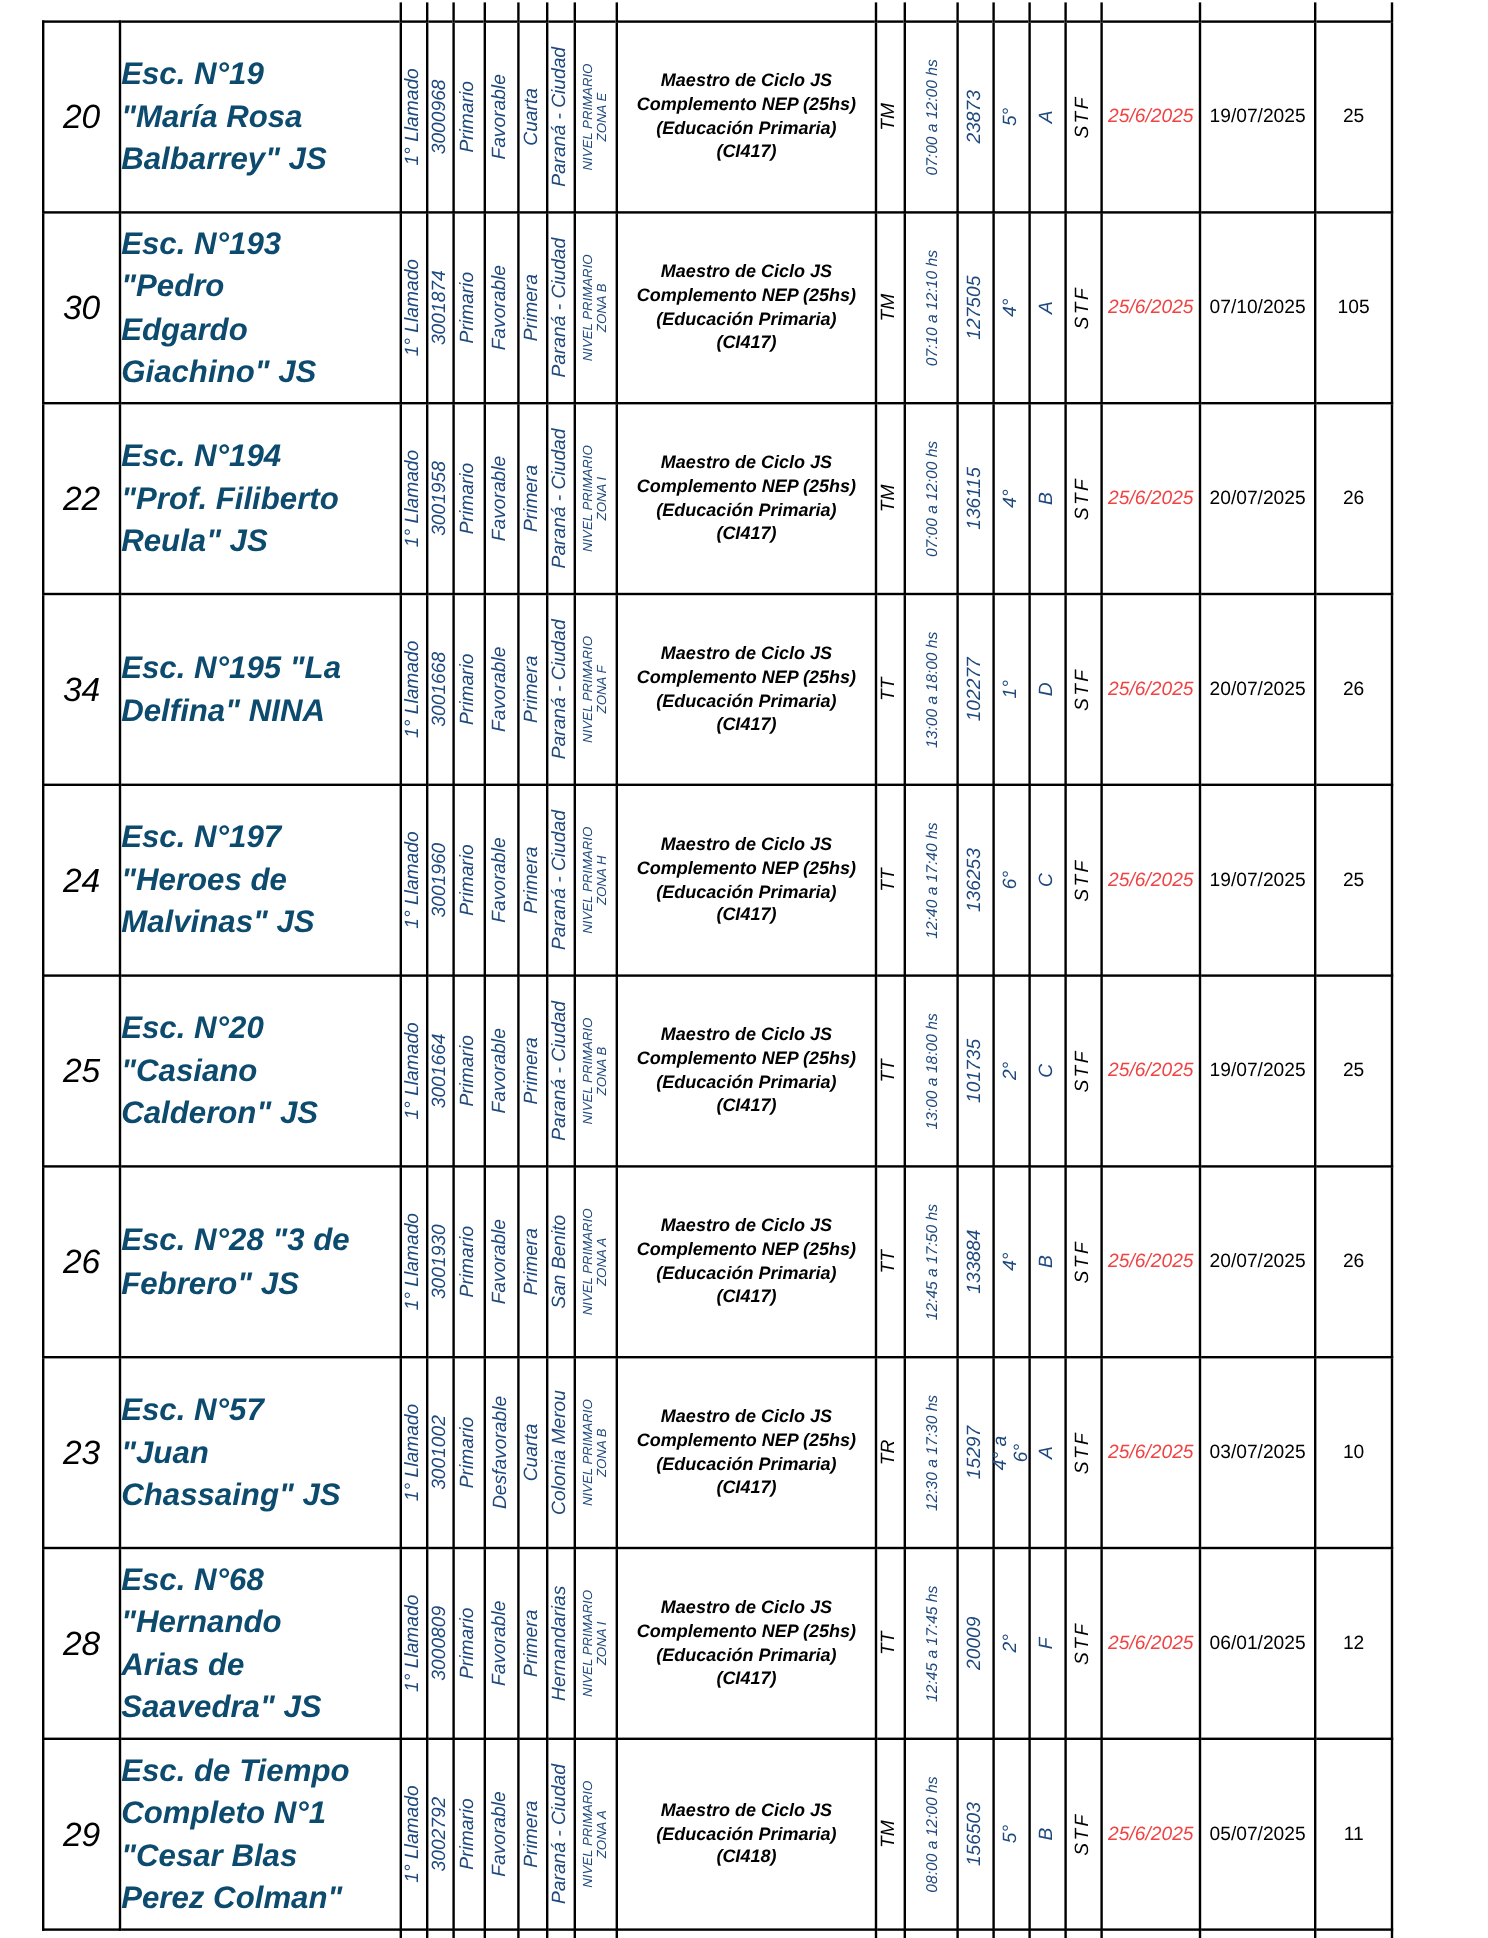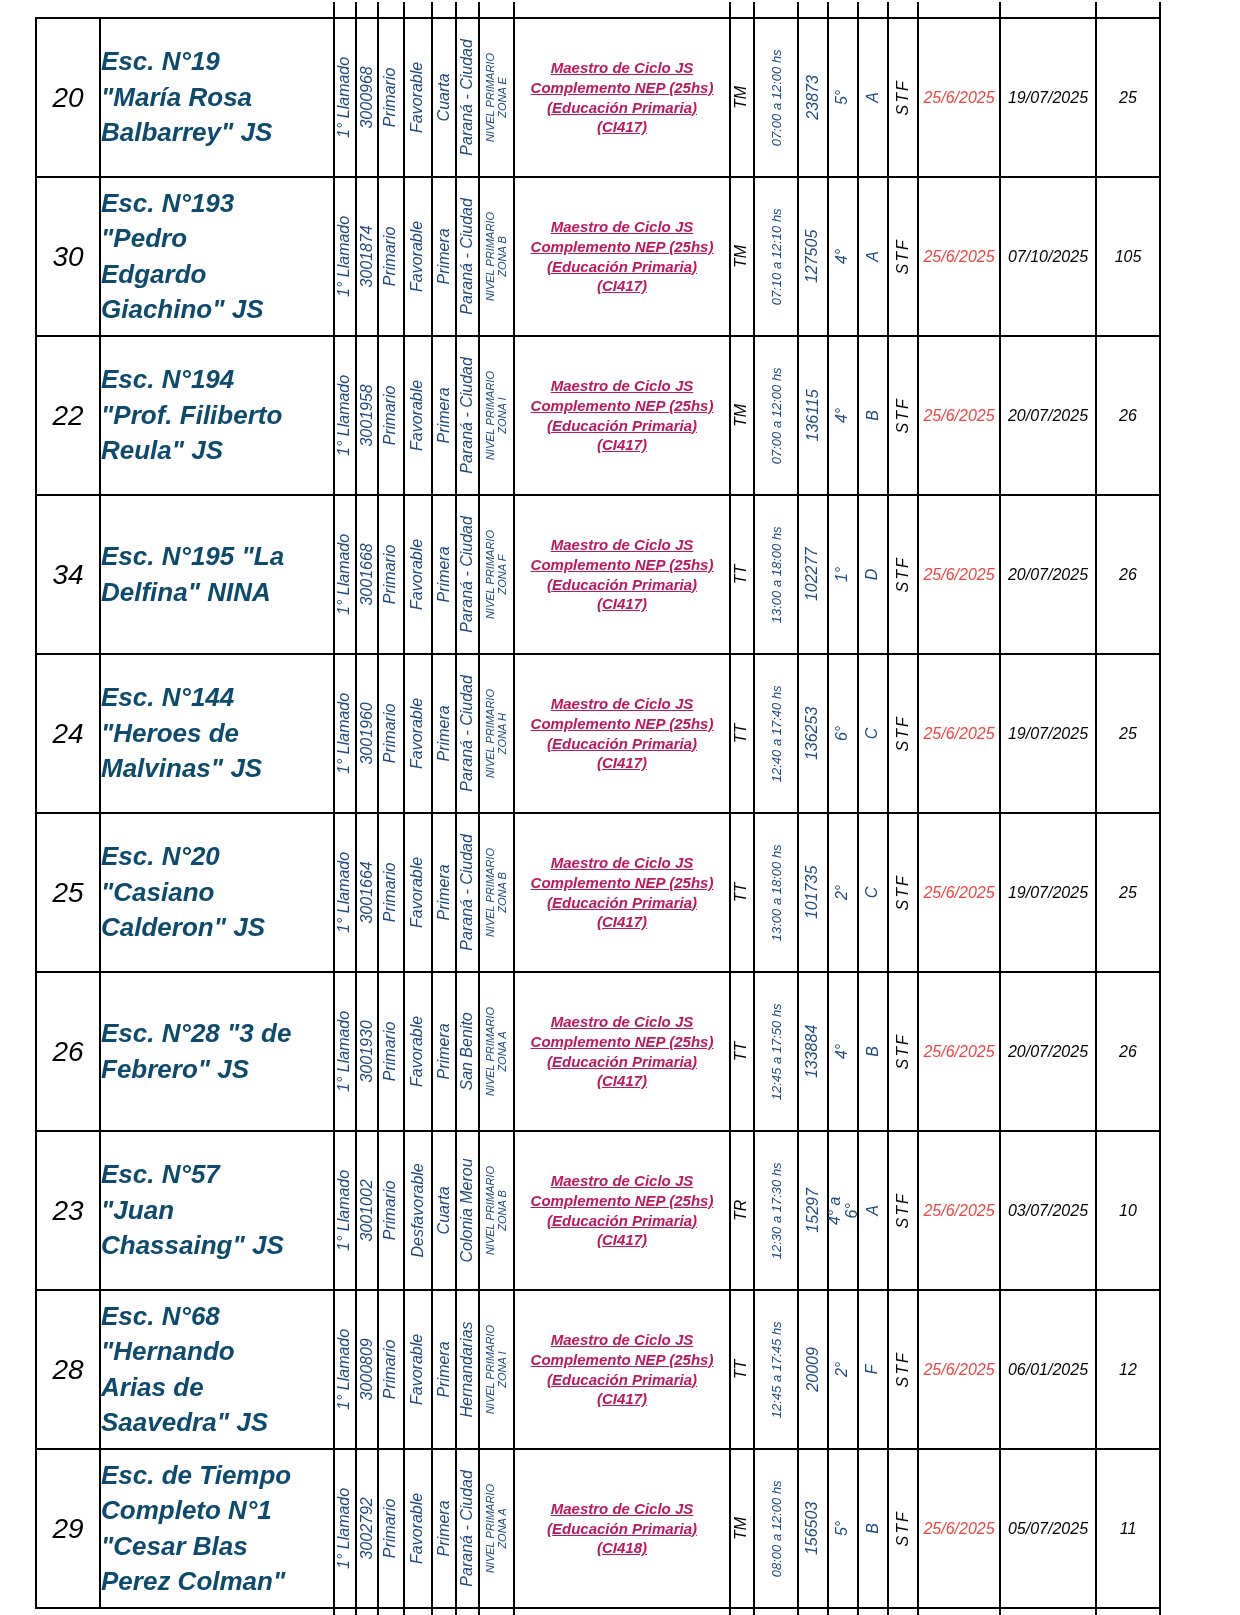--- a/index.html
+++ b/index.html
@@ -52,33 +52,31 @@
     color: #0c4a6e;
     padding-left: 9px;
     white-space: pre-line;
   }
   td.c-desc {
     text-align: center;
     font-weight: bold;
     font-style: italic;
     font-size: 15px;
     line-height: 1.32;
-    color: #be185d;
+    color: #000000;
     white-space: pre-line;
-    text-decoration: underline;
   }
   td.c-date1 {
     text-align: center;
     font-style: italic;
     font-size: 16px;
     color: #ef4444;
   }
   td.c-date2, td.c-days {
     text-align: center;
-    font-style: italic;
     font-size: 16px;
     color: #000;
   }
 
   .vwrap {
     display: flex;
     align-items: center;
     justify-content: center;
     height: 153px;
     overflow: visible;
@@ -463,21 +461,21 @@
               <div class="rot black spaced">STF</div>
             </div>
     </td>
     <td class="c-date1">25/6/2025</td>
     <td class="c-date2">20/07/2025</td>
     <td class="c-days">26</td>
   </tr>
 
   <tr class="data-row">
     <td class="c-num">24</td>
-    <td class="c-school">Esc. N°144
+    <td class="c-school">Esc. N°197
 "Heroes de
 Malvinas" JS</td>
     <td>
       <div class="vwrap">
               <div class="rot">1° Llamado</div>
             </div>
     </td>
     <td>
       <div class="vwrap">
               <div class="rot">3001960</div>

